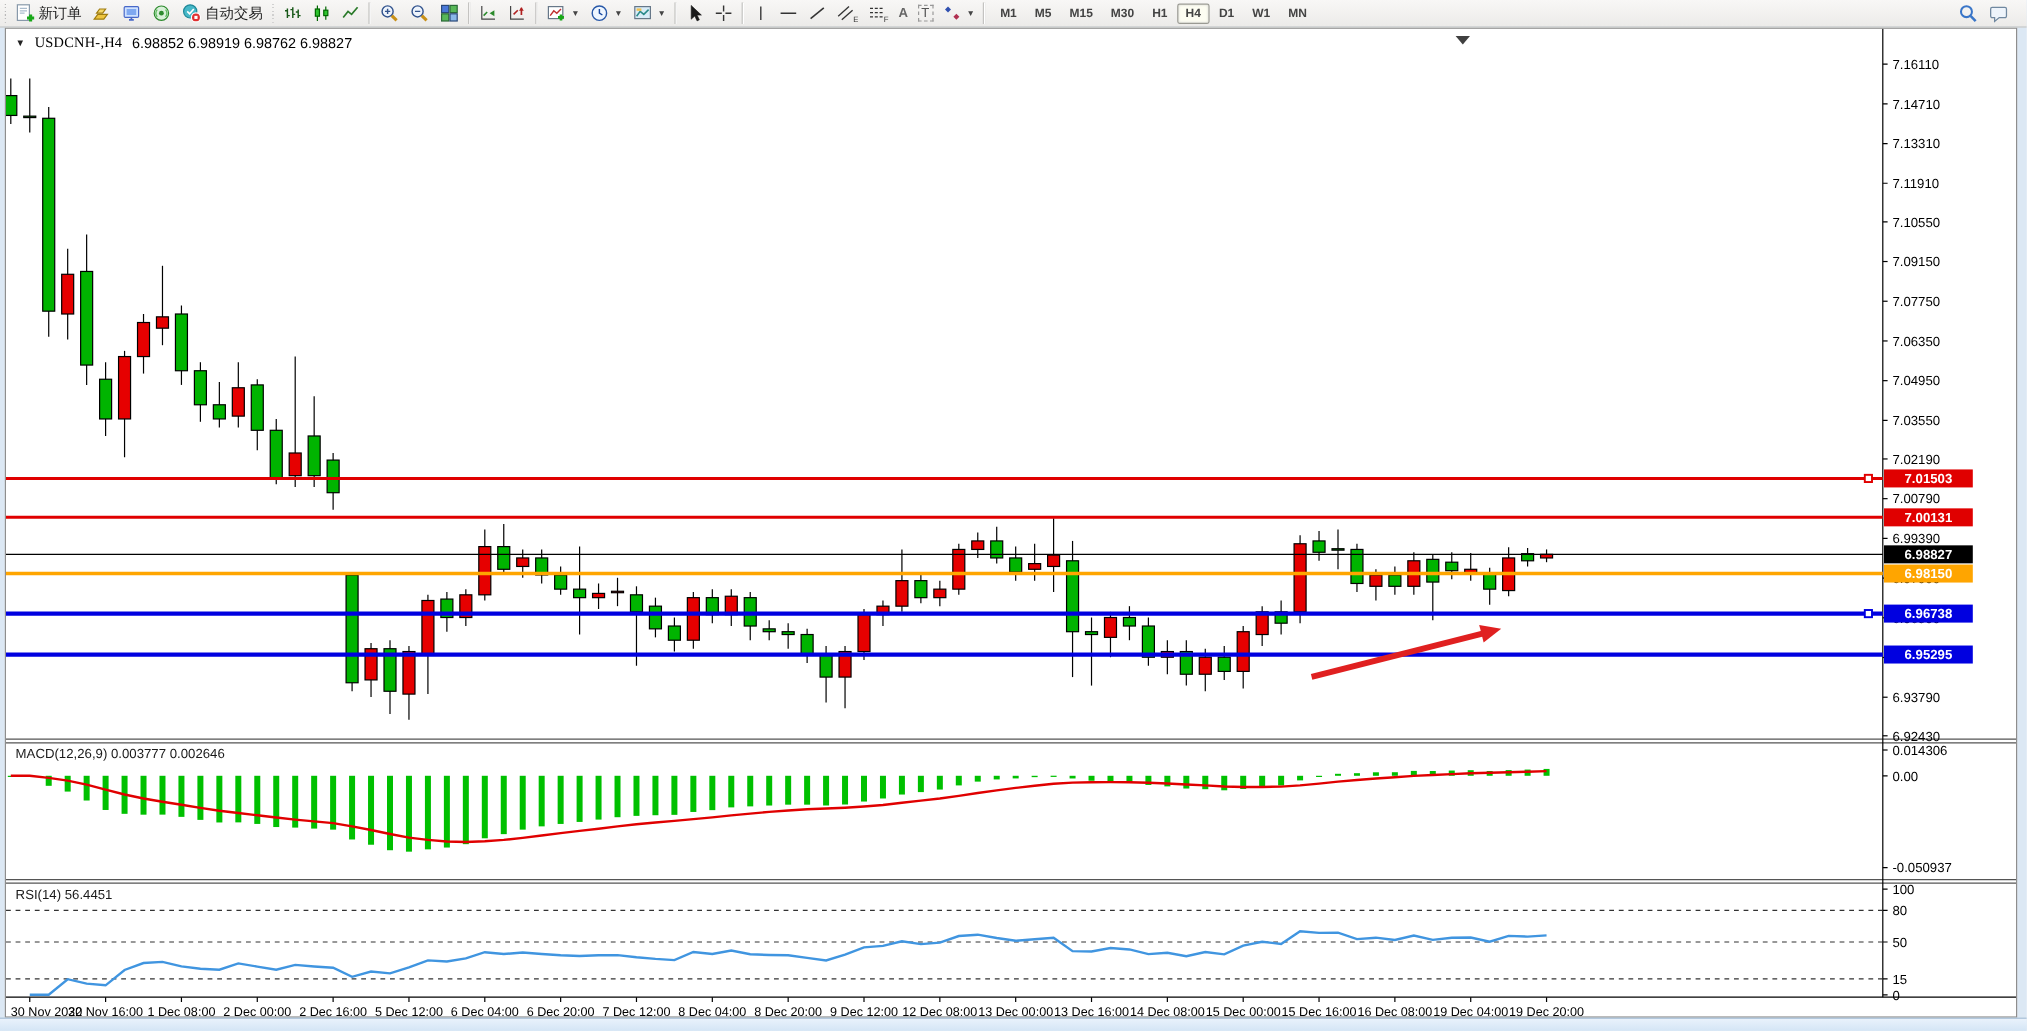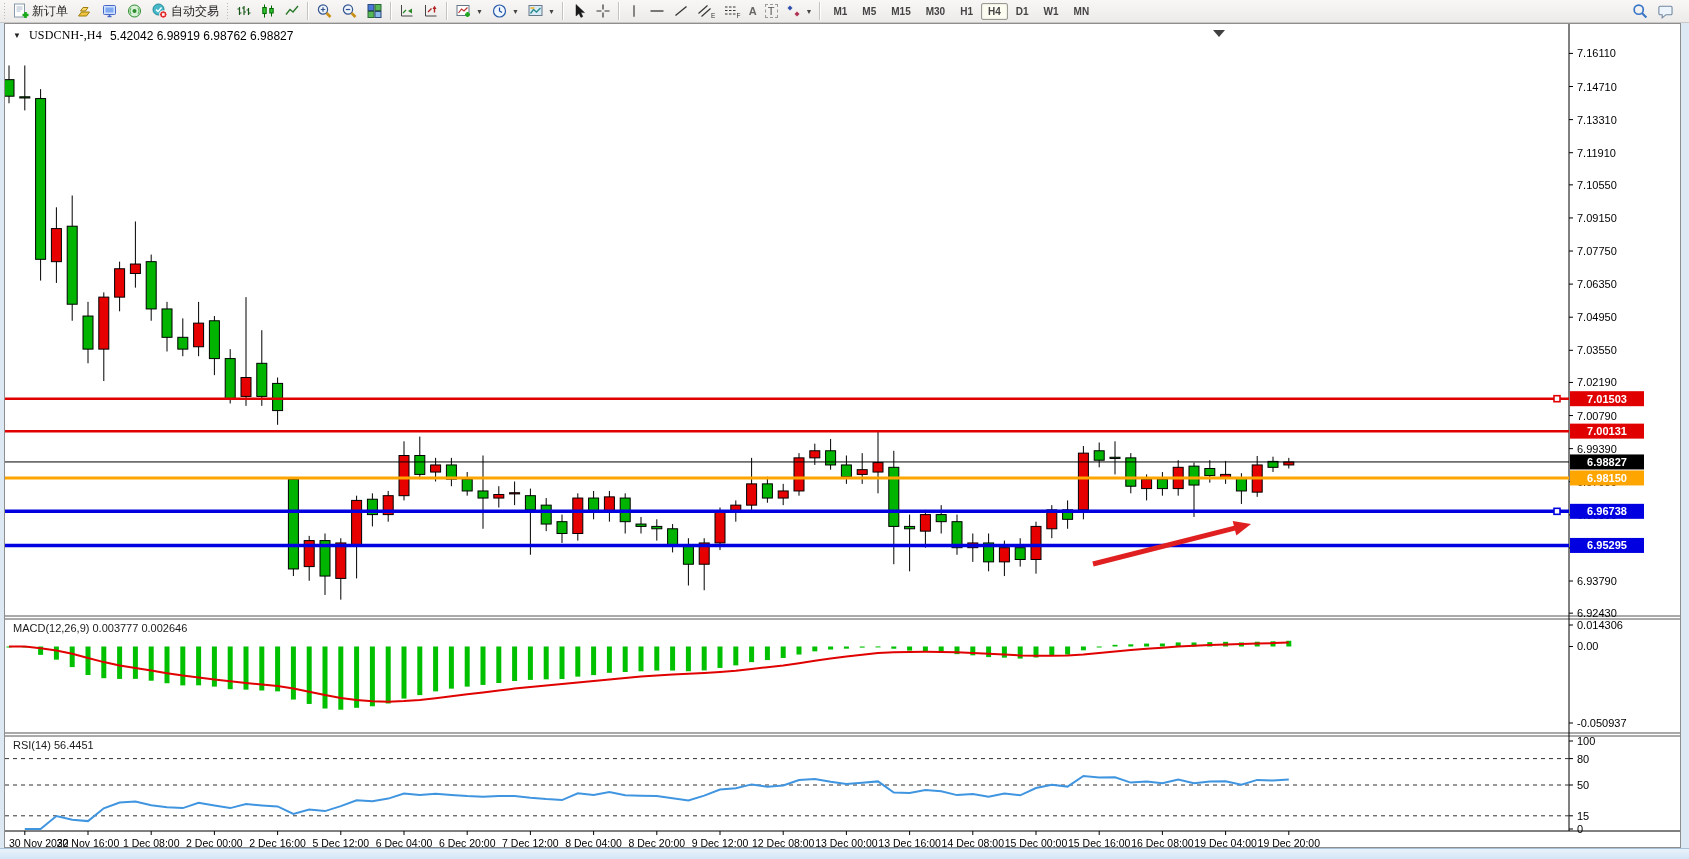--- a/index.html
+++ b/index.html
@@ -702,17 +702,17 @@
         <text y="823" font-size="10.5" fill="#000" font-family="&quot;Liberation Sans&quot;,sans-serif" x="1157.4" text-anchor="middle">16 Dec 08:00</text>
         <line x1="1220.6000000000001" y1="807" x2="1220.6000000000001" y2="811" stroke="#000"></line>
         <text y="823" font-size="10.5" fill="#000" font-family="&quot;Liberation Sans&quot;,sans-serif" x="1220.6000000000001" text-anchor="middle">19 Dec 04:00</text>
         <line x1="1283.8" y1="807" x2="1283.8" y2="811" stroke="#000"></line>
         <text y="823" font-size="10.5" fill="#000" font-family="&quot;Liberation Sans&quot;,sans-serif" x="1283.8" text-anchor="middle">19 Dec 20:00</text>
       </g>
     </svg>
   <div class="chart-title">
     <span class="tri">▼</span>
     <span class="sym">USDCNH-,H4</span>
-    <span class="ohlc">5.42042 6.98919 6.98762 6.98827</span>
+    <span class="ohlc">6.98852 6.98919 6.98762 6.98827</span>
   </div>
 </div>
 
 <div class="statusbar"></div>
 
 </body></html>

